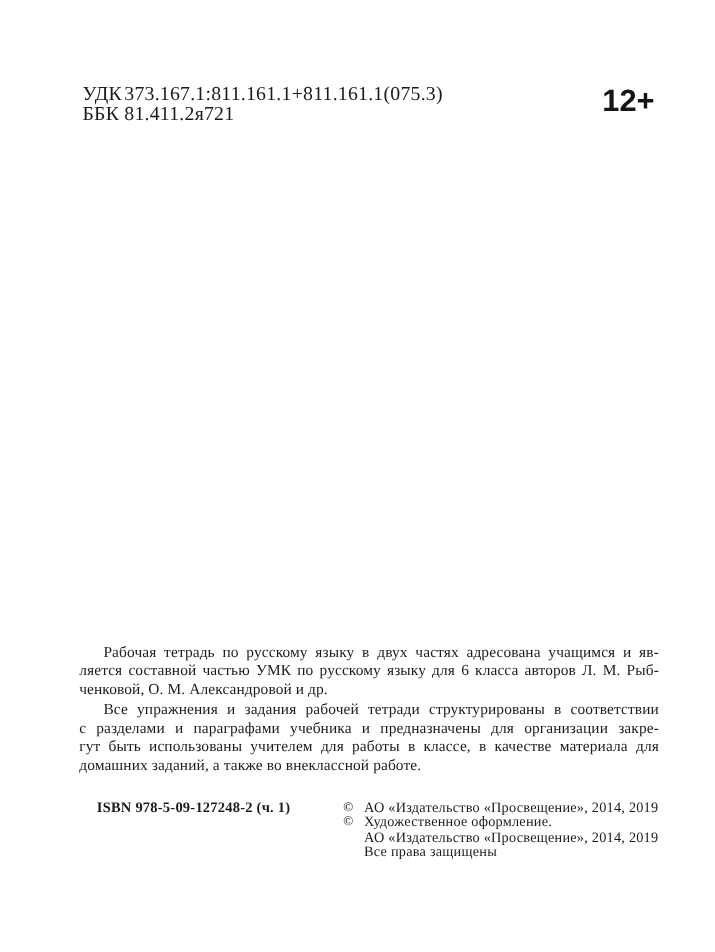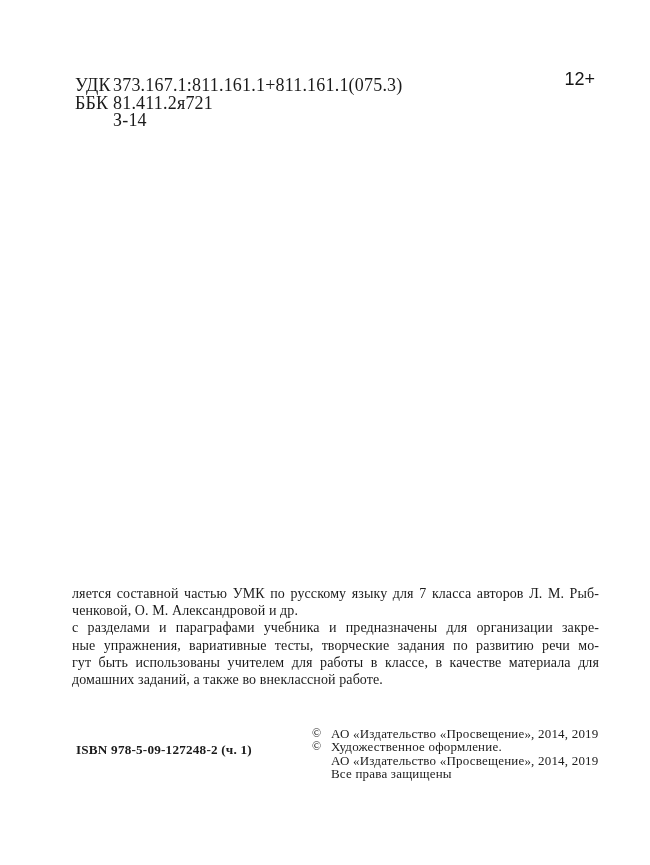--- a/index.html
+++ b/index.html
@@ -26,25 +26,25 @@
     line-height: 17.5px;
     letter-spacing: 0.2px;
   }
   .class-row {
     display: grid;
     grid-template-columns: 38px auto;
   }
 
   .age-badge {
     position: absolute;
-    top: 68px;
+    top: 81px;
     right: 55px;
     font-family: "Liberation Sans", "DejaVu Sans", sans-serif;
-    font-weight: normal;
-    font-size: 18px;
+    font-weight: bold;
+    font-size: 28px;
     line-height: 22px;
     color: #151515;
   }
 
   
   .annotation {
     position: absolute;
     top: 585px;
     left: 72px;
     width: 527px;
@@ -65,27 +65,26 @@
 
   
   .imprint {
     position: absolute;
     top: 727px;
     left: 72px;
     right: 50px;
   }
   .isbn-col {
     position: absolute;
-    left: 4px;
+    left: 16px;
     top: 0;
     font-weight: bold;
     font-size: 13.2px;
     line-height: 14px;
     letter-spacing: 0.2px;
-    margin-top: 16px;
   }
   .copy-col {
     position: absolute;
     left: 240px;
     top: 0;
     font-size: 13px;
     line-height: 13.4px;
     letter-spacing: 0.2px;
   }
   .copy-row {
@@ -103,34 +102,34 @@
     <div class="class-row">
       <span>УДК</span>
       <span>373.167.1:811.161.1+811.161.1(075.3)</span>
     </div>
     <div class="class-row">
       <span>ББК</span>
       <span>81.411.2я721</span>
     </div>
     <div class="class-row">
       <span></span>
-      <span>З-14</span>
     </div>
   </div>
 
   <div class="age-badge">12+</div>
 
   <div class="annotation">
     <div class="para">
-      <div class="line">ляется составной частью УМК по русскому языку для 7 класса авторов Л. М. Рыб-</div>
+      <div class="line indent">Рабочая тетрадь по русскому языку в двух частях адресована учащимся и яв-</div>
+      <div class="line">ляется составной частью УМК по русскому языку для 6 класса авторов Л. М. Рыб-</div>
       <div class="line last">ченковой, О. М. Александровой и др.</div>
     </div>
     <div class="para">
+      <div class="line indent">Все упражнения и задания рабочей тетради структурированы в соответствии</div>
       <div class="line">с разделами и параграфами учебника и предназначены для организации закре-</div>
-      <div class="line">ные упражнения, вариативные тесты, творческие задания по развитию речи мо-</div>
       <div class="line">гут быть использованы учителем для работы в классе, в качестве материала для</div>
       <div class="line last">домашних заданий, а также во внеклассной работе.</div>
     </div>
   </div>
 
   <div class="imprint">
     <div class="isbn-col">
       <div>ISBN 978-5-09-127248-2 (ч. 1)</div>
     </div>
     <div class="copy-col">

